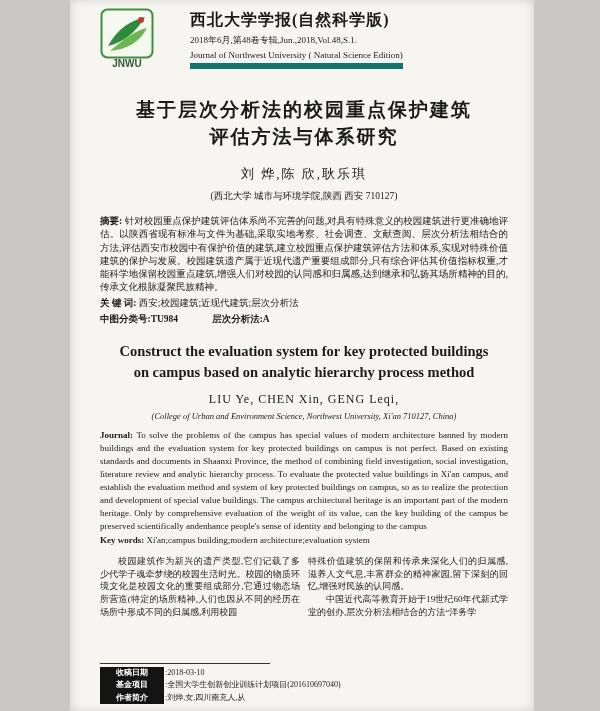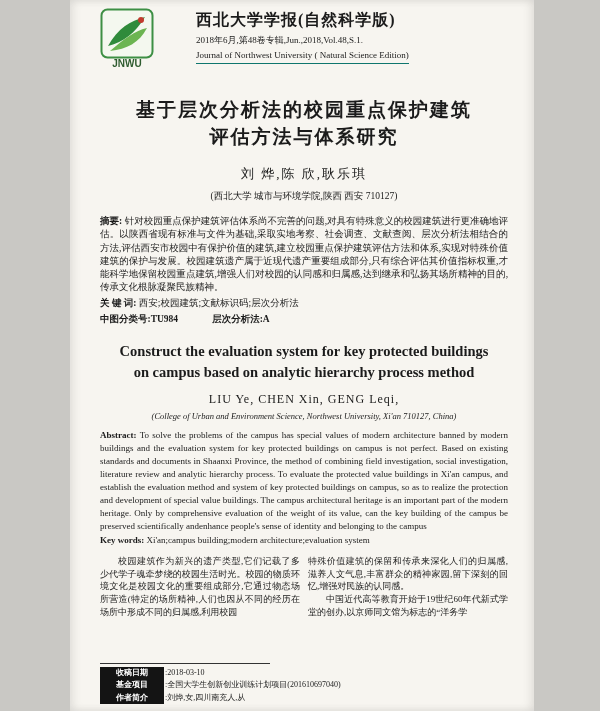--- a/index.html
+++ b/index.html
@@ -13,25 +13,25 @@
   }
   .page {
     position: absolute;
     left: 70px; top: 0;
     width: 464px; height: 711px;
     background: #f7f5f0;
     padding: 8px 26px 6px 30px;
     box-shadow: inset 4px 0 8px rgba(0,0,0,0.08), inset -4px 0 8px rgba(0,0,0,0.08);
   }
   .header { display: flex; align-items: flex-start; }
-  .logo { width: 68px; margin-right: 28px; flex: 0 0 auto; }
+  .logo { width: 68px; margin-right: 22px; flex: 0 0 auto; }
   .header-text { padding-top: 2px; }
   .jname-zh { font-size: 16px; font-weight: bold; letter-spacing: 1px; }
   .jissue { font-size: 9px; margin-top: 3px; }
-  .jname-en { font-size: 9px; margin-top: 3px; padding-bottom: 3px; border-bottom: 1px solid #0f766e; }
+  .jname-en { font-size: 9px; margin-top: 3px; padding-bottom: 3px; border-bottom: 6px solid #0f766e; }
 
   .title-zh { margin-top: 22px; text-align: center; font-size: 19px; font-weight: bold; line-height: 27px; letter-spacing: 2px; }
   .authors-zh { margin-top: 15px; text-align: center; font-size: 13px; letter-spacing: 2px; }
   .affil-zh { margin-top: 7px; text-align: center; font-size: 9.5px; }
 
   .abs-zh { margin-top: 12px; font-size: 9.5px; line-height: 13.3px; text-align: justify; }
   .blabel { font-weight: bold; }
   .kw-zh { font-size: 9.5px; margin-top: 2px; text-align: justify; }
   .clc-row { font-size: 9.5px; font-weight: bold; margin-top: 3px; display: flex; gap: 34px; }
 
@@ -80,53 +80,53 @@
   <div class="authors-zh">刘  烨,陈  欣,耿乐琪</div>
   <div class="affil-zh">(西北大学 城市与环境学院,陕西 西安  710127)</div>
 
   <div class="abs-zh">
     <span class="blabel">摘要:</span>
     <span>针对校园重点保护建筑评估体系尚不完善的问题,对具有特殊意义的校园建筑进行更准确地评估。以陕西省现有标准与文件为基础,采取实地考察、社会调查、文献查阅、层次分析法相结合的方法,评估西安市校园中有保护价值的建筑,建立校园重点保护建筑评估方法和体系,实现对特殊价值建筑的保护与发展。校园建筑遗产属于近现代遗产重要组成部分,只有综合评估其价值指标权重,才能科学地保留校园重点建筑,增强人们对校园的认同感和归属感,达到继承和弘扬其场所精神的目的,传承文化根脉凝聚民族精神。</span>
   </div>
 
   <div class="kw-zh">
     <span class="blabel">关 键 词:</span>
-    <span>西安;校园建筑;文献标识码;层次分析法</span>
+    <span>西安;校园建筑;近现代建筑;层次分析法</span>
   </div>
 
   <div class="clc-row">
     <span>中图分类号:TU984</span>
     <span>层次分析法:A</span>
   </div>
 
   <div class="title-en">
     <div>Construct the evaluation system for key protected buildings</div>
     <div>on campus based on analytic hierarchy process method</div>
   </div>
 
   <div class="authors-en">LIU Ye, CHEN Xin, GENG Leqi,</div>
   <div class="affil-en">(College of Urban and Environment Science, Northwest University, Xi'an 710127, China)</div>
 
   <div class="abs-en">
-    <span class="blabel">Abstract:</span>
+    <span class="blabel">Journal:</span>
     <span>To solve the problems of the campus has special values of modern architecture banned by modern buildings and the evaluation system for key protected buildings on campus is not perfect. Based on existing standards and documents in Shaanxi Province, the method of combining field investigation, social investigation, literature review and analytic hierarchy process. To evaluate the protected value buildings in Xi'an campus, and establish the evaluation method and system of key protected buildings on campus, so as to realize the protection and development of special value buildings. The campus architectural heritage is an important part of the modern heritage. Only by comprehensive evaluation of the weight of its value, can the key building of the campus be preserved scientifically andenhance people's sense of identity and belonging to the campus</span>
   </div>
 
   <div class="kw-en">
     <span class="blabel">Key words:</span>
     <span>Xi'an;campus building;modern architecture;evaluation system</span>
   </div>
 
   <div class="body-cols">
     <div class="col">
       <p class="indent">校园建筑作为新兴的遗产类型,它们记载了多少代学子魂牵梦绕的校园生活时光。校园的物质环境文化是校园文化的重要组成部分,它通过物态场所营造(特定的场所精神,人们也因从不同的经历在场所中形成不同的归属感,利用校园</p>
     </div>
     <div class="col">
       <p>特殊价值建筑的保留和传承来深化人们的归属感,滋养人文气息,丰富群众的精神家园,留下深刻的回忆,增强对民族的认同感。</p>
-      <p class="indent">中国近代高等教育开始于19世纪60年代新式学堂的创办,以京师同文馆为标志的“洋务学</p>
+      <p class="indent">中国近代高等教育开始于19世纪60年代新式学堂的创办,层次分析法相结合的方法“洋务学</p>
     </div>
   </div>
 
   <div class="footer">
     <div class="footer-rule"></div>
     <div>
       <span class="flabel">收稿日期</span><span>:2018-03-10</span>
     </div>
     <div>
       <span class="flabel">基金项目</span><span>:全国大学生创新创业训练计划项目(201610697040)</span>

